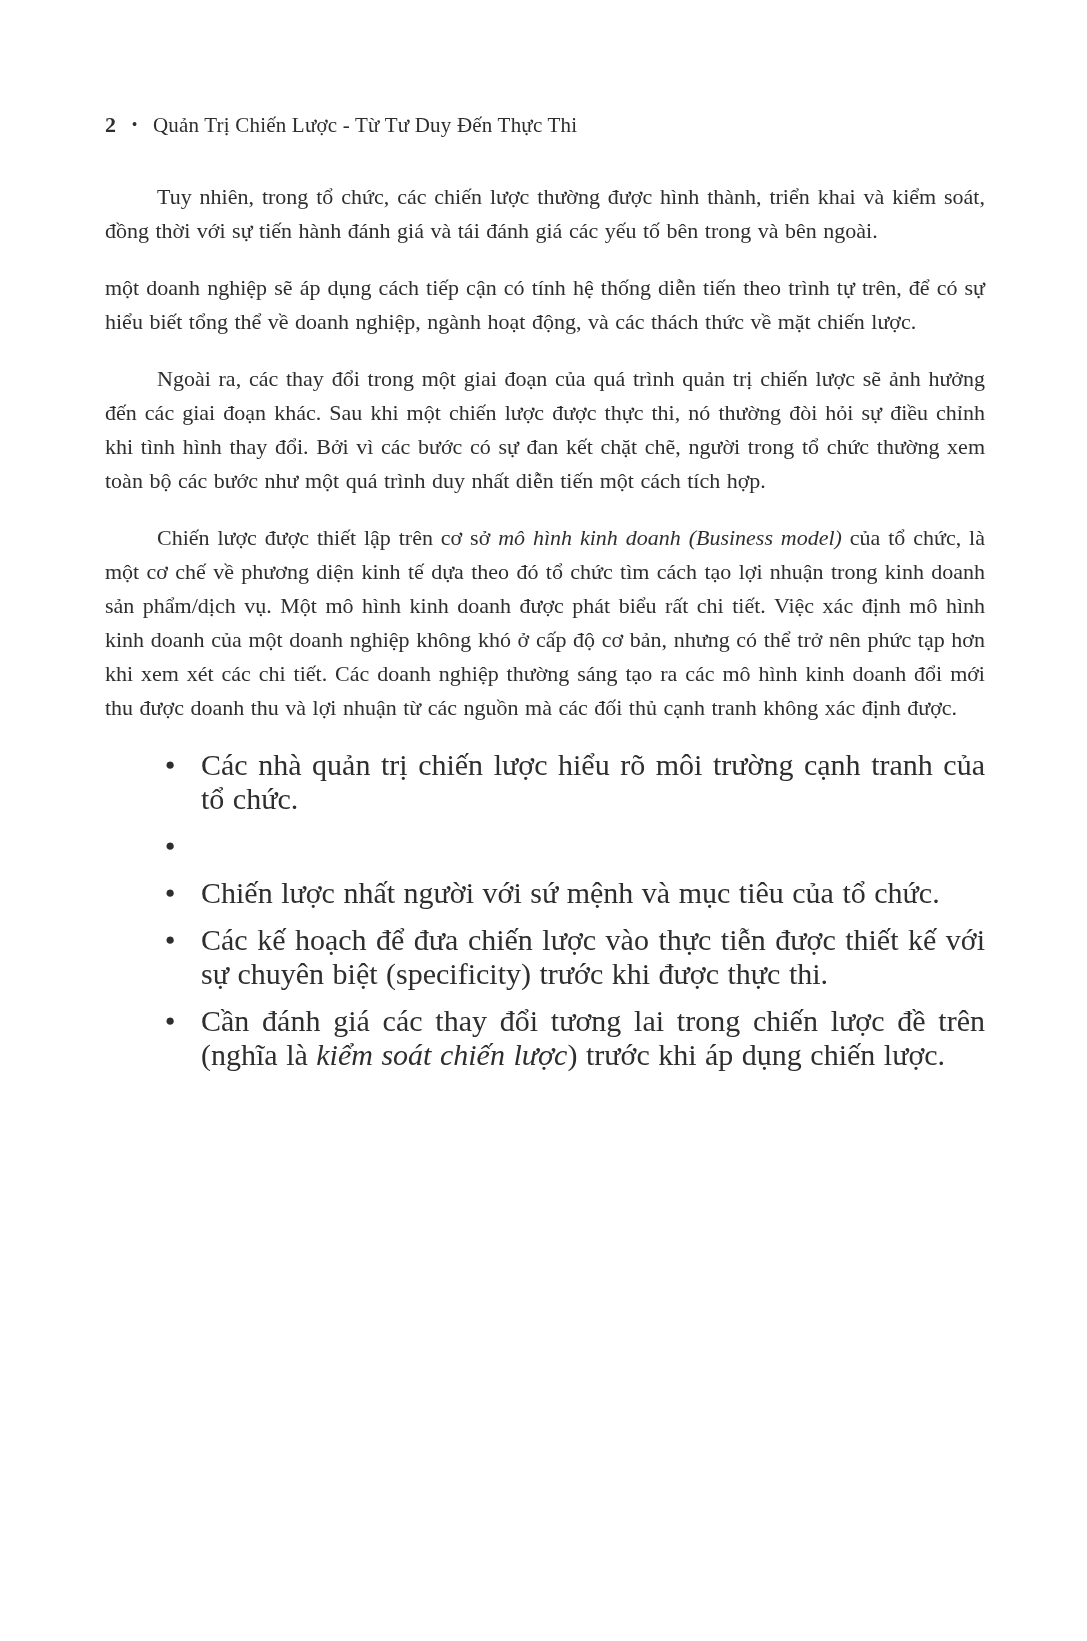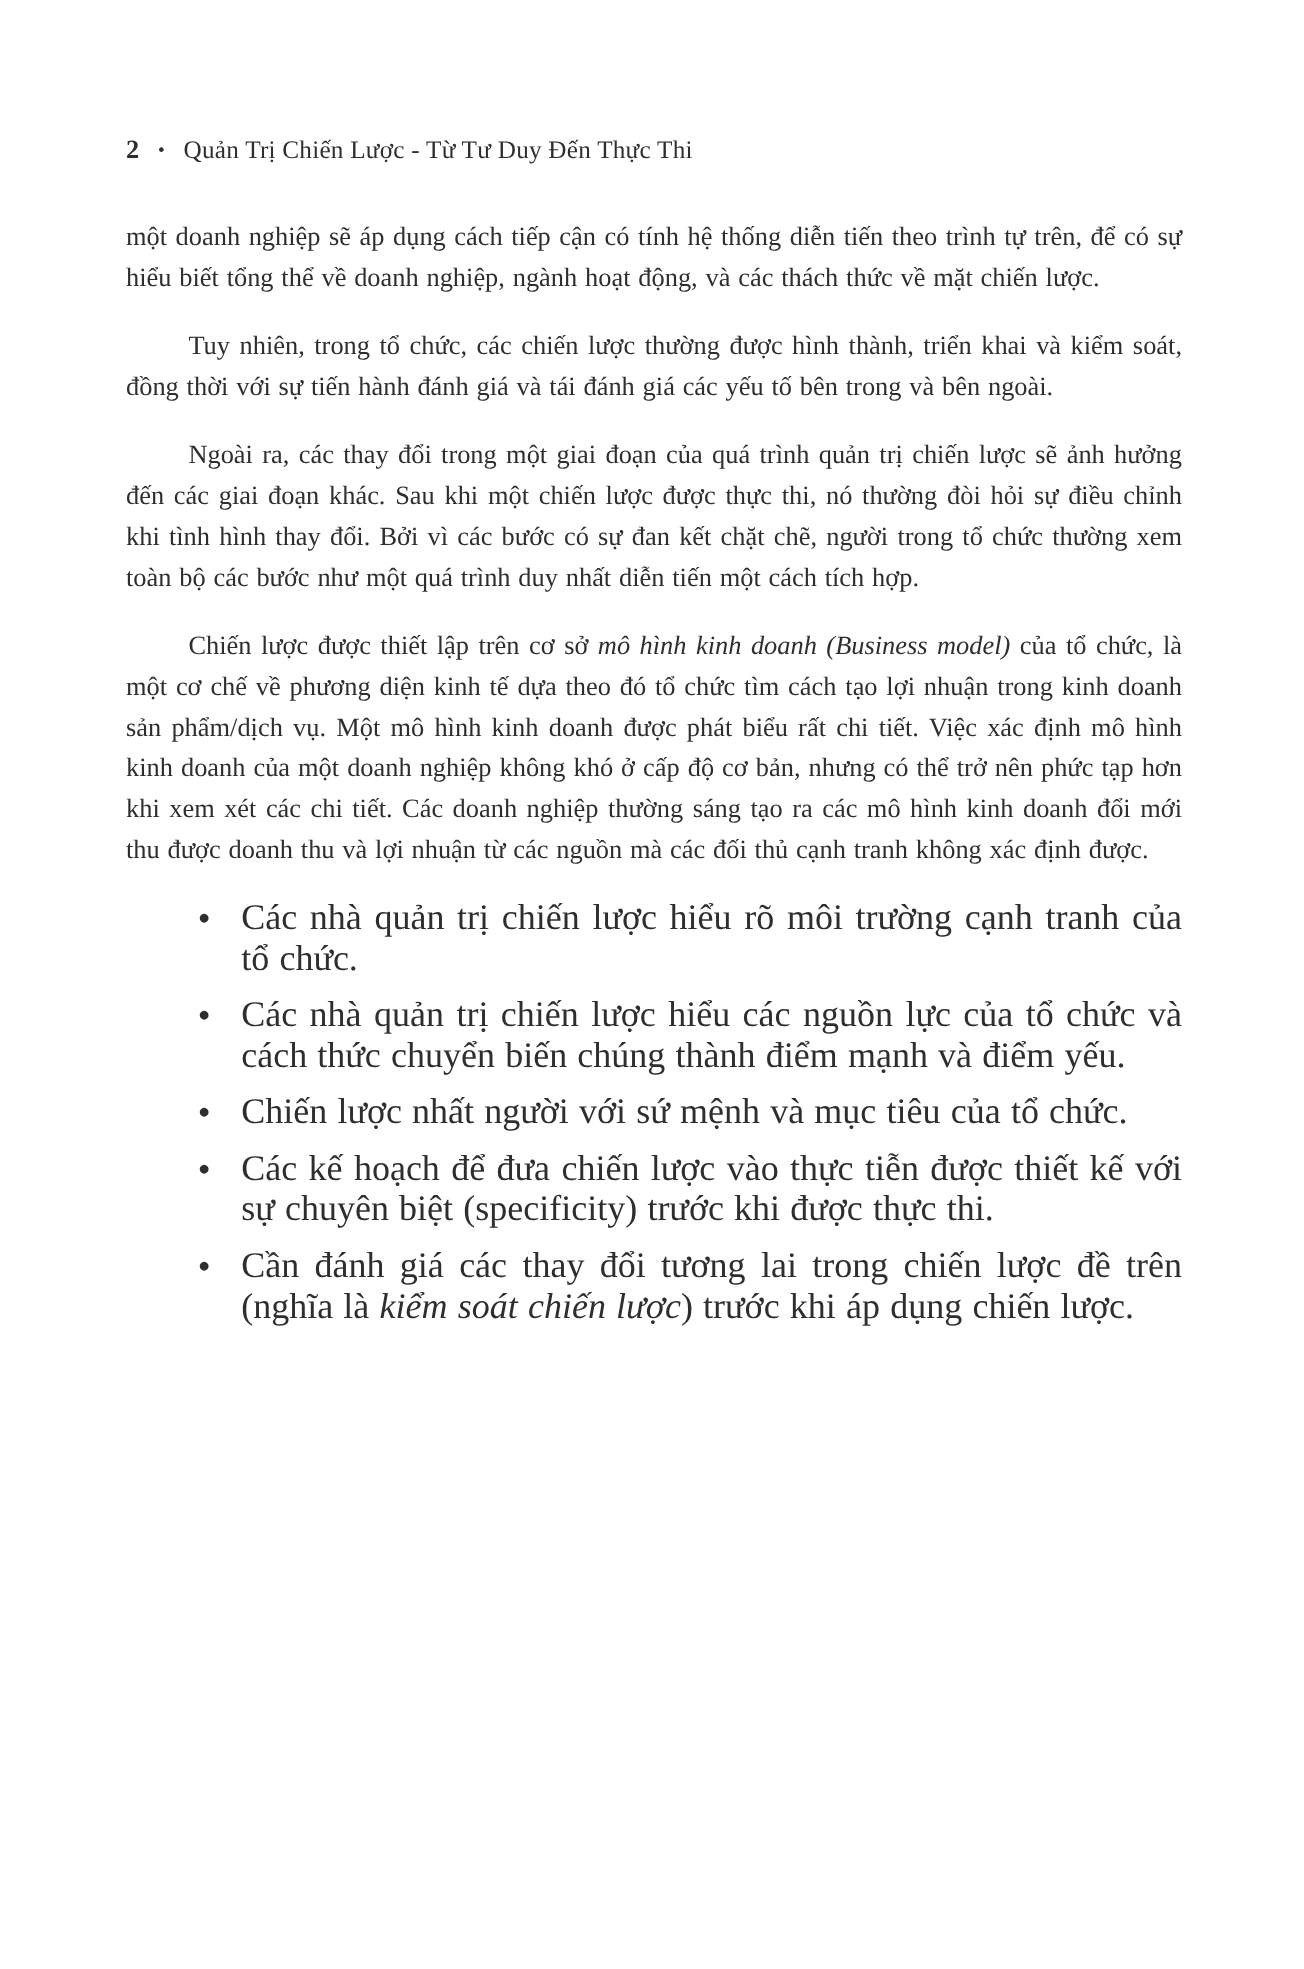--- a/index.html
+++ b/index.html
@@ -75,39 +75,38 @@
 <div class="page">
 
   <header class="running-header">
     <span class="pagenum">2</span>
     <span class="sep">•</span>
     <span class="running-title">Quản Trị Chiến Lược - Từ Tư Duy Đến Thực Thi</span>
   </header>
 
   <main>
 
+    <p class="para"><span>Tuy nhiên, trong tổ chức, các chiến lược thường được hình thành, triển khai và kiểm soát, đồng thời với sự tiến hành đánh giá và tái đánh giá các yếu tố bên trong và bên ngoài.</span></p>
+
     <p class="para no-indent"><span>một doanh nghiệp sẽ áp dụng cách tiếp cận có tính hệ thống diễn tiến theo trình tự trên, để có sự hiểu biết tổng thể về doanh nghiệp, ngành hoạt động, và các thách thức về mặt chiến lược.</span></p>
-
-    <p class="para"><span>Tuy nhiên, trong tổ chức, các chiến lược thường được hình thành, triển khai và kiểm soát, đồng thời với sự tiến hành đánh giá và tái đánh giá các yếu tố bên trong và bên ngoài.</span></p>
 
     <p class="para"><span>Ngoài ra, các thay đổi trong một giai đoạn của quá trình quản trị chiến lược sẽ ảnh hưởng đến các giai đoạn khác. Sau khi một chiến lược được thực thi, nó thường đòi hỏi sự điều chỉnh khi tình hình thay đổi. Bởi vì các bước có sự đan kết chặt chẽ, người trong tổ chức thường xem toàn bộ các bước như một quá trình duy nhất diễn tiến một cách tích hợp.</span></p>
 
     <p class="para"><span>Chiến lược được thiết lập trên cơ sở </span><em>mô hình kinh doanh (Business model)</em><span> của tổ chức, là một cơ chế về phương diện kinh tế dựa theo đó tổ chức tìm cách tạo lợi nhuận trong kinh doanh sản phẩm/dịch vụ. Một mô hình kinh doanh được phát biểu rất chi tiết. Việc xác định mô hình kinh doanh của một doanh nghiệp không khó ở cấp độ cơ bản, nhưng có thể trở nên phức tạp hơn khi xem xét các chi tiết. Các doanh nghiệp thường sáng tạo ra các mô hình kinh doanh đổi mới thu được doanh thu và lợi nhuận từ các nguồn mà các đối thủ cạnh tranh không xác định được.</span></p>
 
 
     <ul class="bullets">
 
       <li class="bullet">
         <span class="marker">●</span>
         <span class="btext"><span>Các nhà quản trị chiến lược hiểu rõ môi trường cạnh tranh của tổ chức.</span></span>
       </li>
 
       <li class="bullet">
         <span class="marker">●</span>
-        <span class="btext"><span>Các nhà quản trị chiến lược hiểu các nguồn lực của tổ chức và cách thức chuyển biến chúng thành điểm mạnh và điểm yếu.</span></span>
       </li>
 
       <li class="bullet">
         <span class="marker">●</span>
         <span class="btext"><span>Chiến lược nhất người với sứ mệnh và mục tiêu của tổ chức.</span></span>
       </li>
 
       <li class="bullet">
         <span class="marker">●</span>
         <span class="btext"><span>Các kế hoạch để đưa chiến lược vào thực tiễn được thiết kế với sự chuyên biệt (specificity) trước khi được thực thi.</span></span>

